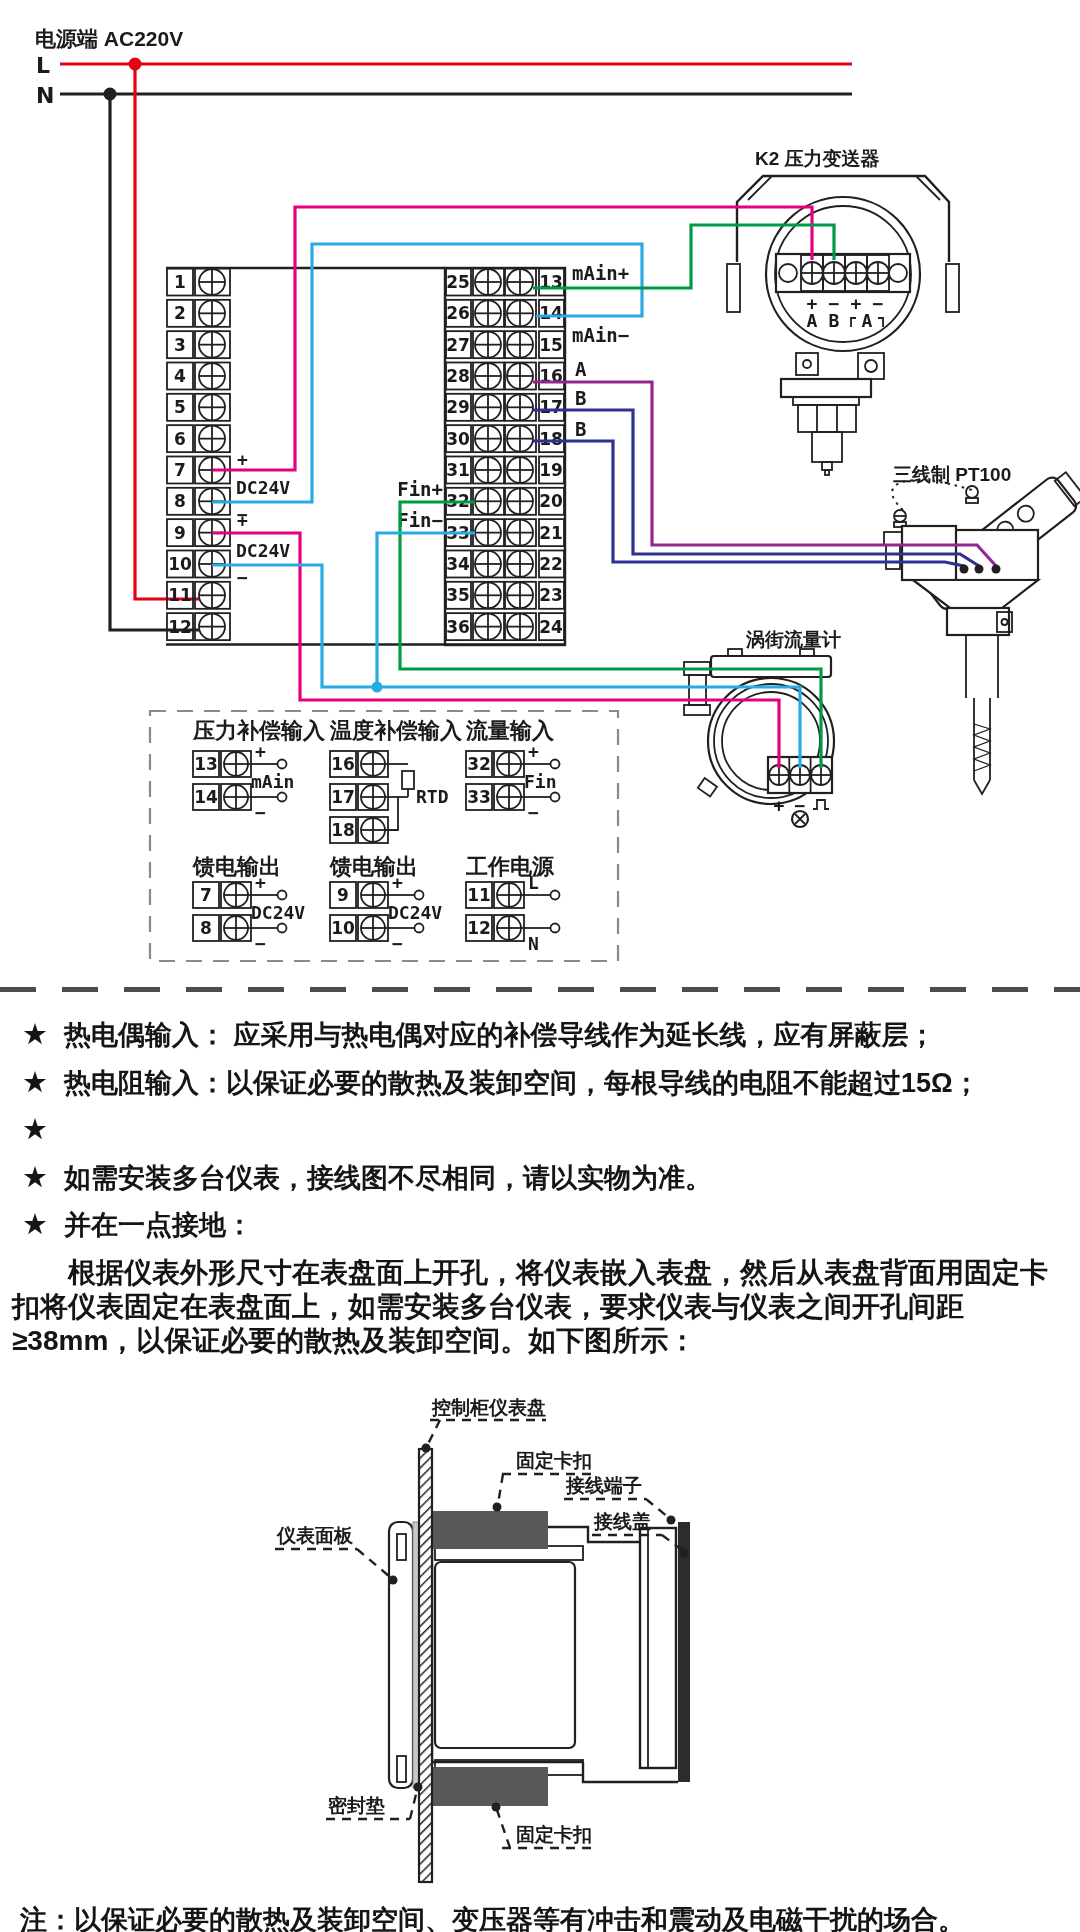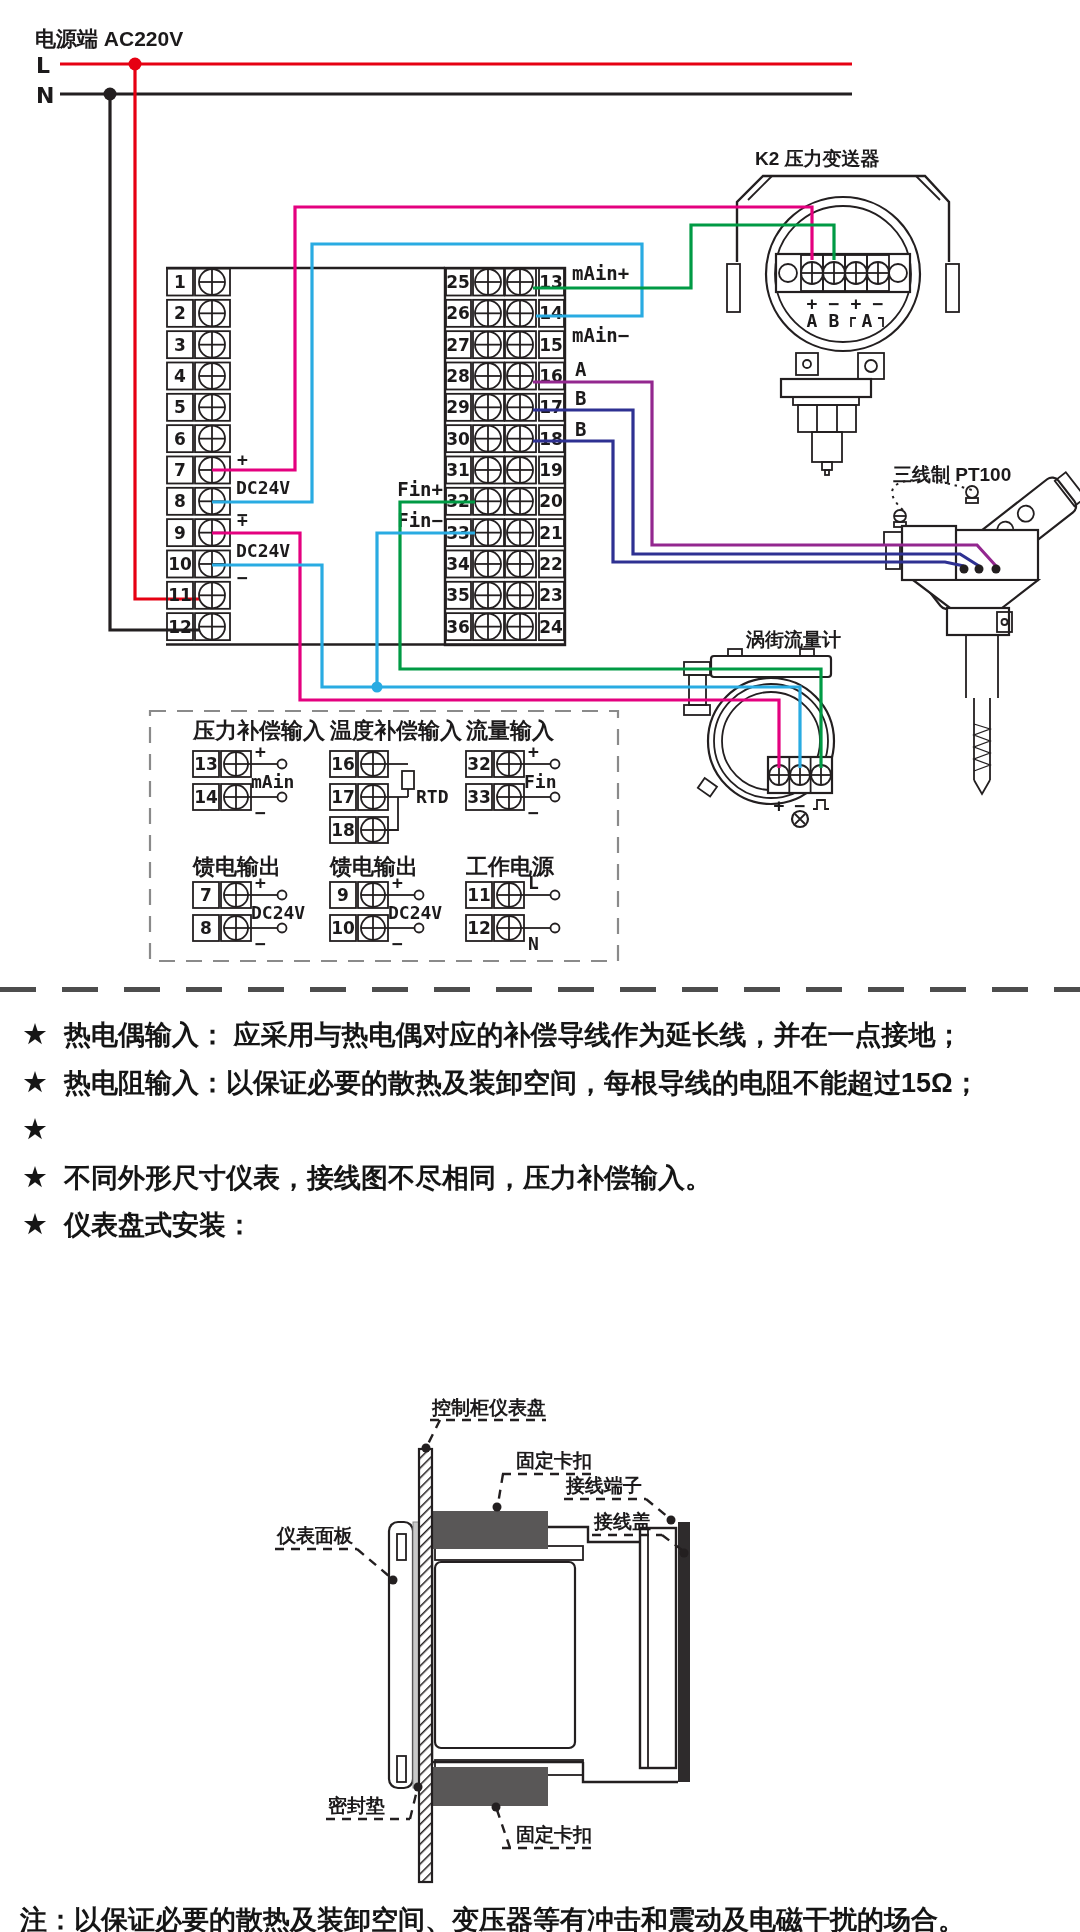--- a/index.html
+++ b/index.html
@@ -572,39 +572,40 @@
           <text x="528" y="926" class="sign">N</text>
         </g>
       </g>
   </svg>
 
   <div class="divider"></div>
 
   <div class="notes">
     <div class="note">
       <span class="star">★</span>
-      <span>热电偶输入： 应采用与热电偶对应的补偿导线作为延长线，并在一点接地；</span>
+      <span>热电偶输入： 应采用与热电偶对应的补偿导线作为延长线，应有屏蔽层；</span>
       </div>
     <div class="note">
       <span class="star">★</span>
       <span>热电阻输入：以保证必要的散热及装卸空间，每根导线的电阻不能超过15Ω；</span>
       </div>
     <div class="note">
       <span class="star">★</span>
       </div>
     <div class="note">
       <span class="star">★</span>
-      <span>不同外形尺寸仪表，接线图不尽相同，压力补偿输入。</span>
+      <span>如需安装多台仪表，接线图不尽相同，请以实物为准。</span>
       </div>
     <div class="note">
       <span class="star">★</span>
-      <span>仪表盘式安装：</span>
+      <span>并在一点接地：</span>
       </div>
   </div>
 
+  <div class="para">根据仪表外形尺寸在表盘面上开孔，将仪表嵌入表盘，然后从表盘背面用固定卡扣将仪表固定在表盘面上，如需安装多台仪表，要求仪表与仪表之间开孔间距≥38mm，以保证必要的散热及装卸空间。如下图所示：</div>
 
   <svg id="install" width="1080" height="564" viewBox="0 0 1080 564">
     <defs>
       <pattern id="hatch" width="7" height="7" patternUnits="userSpaceOnUse" patternTransform="rotate(45)">
         <rect width="7" height="7" fill="#fff"></rect>
         <line x1="0" y1="0" x2="0" y2="7" stroke="#231f20" stroke-width="3"></line>
       </pattern>
     </defs>
 
     <g>

